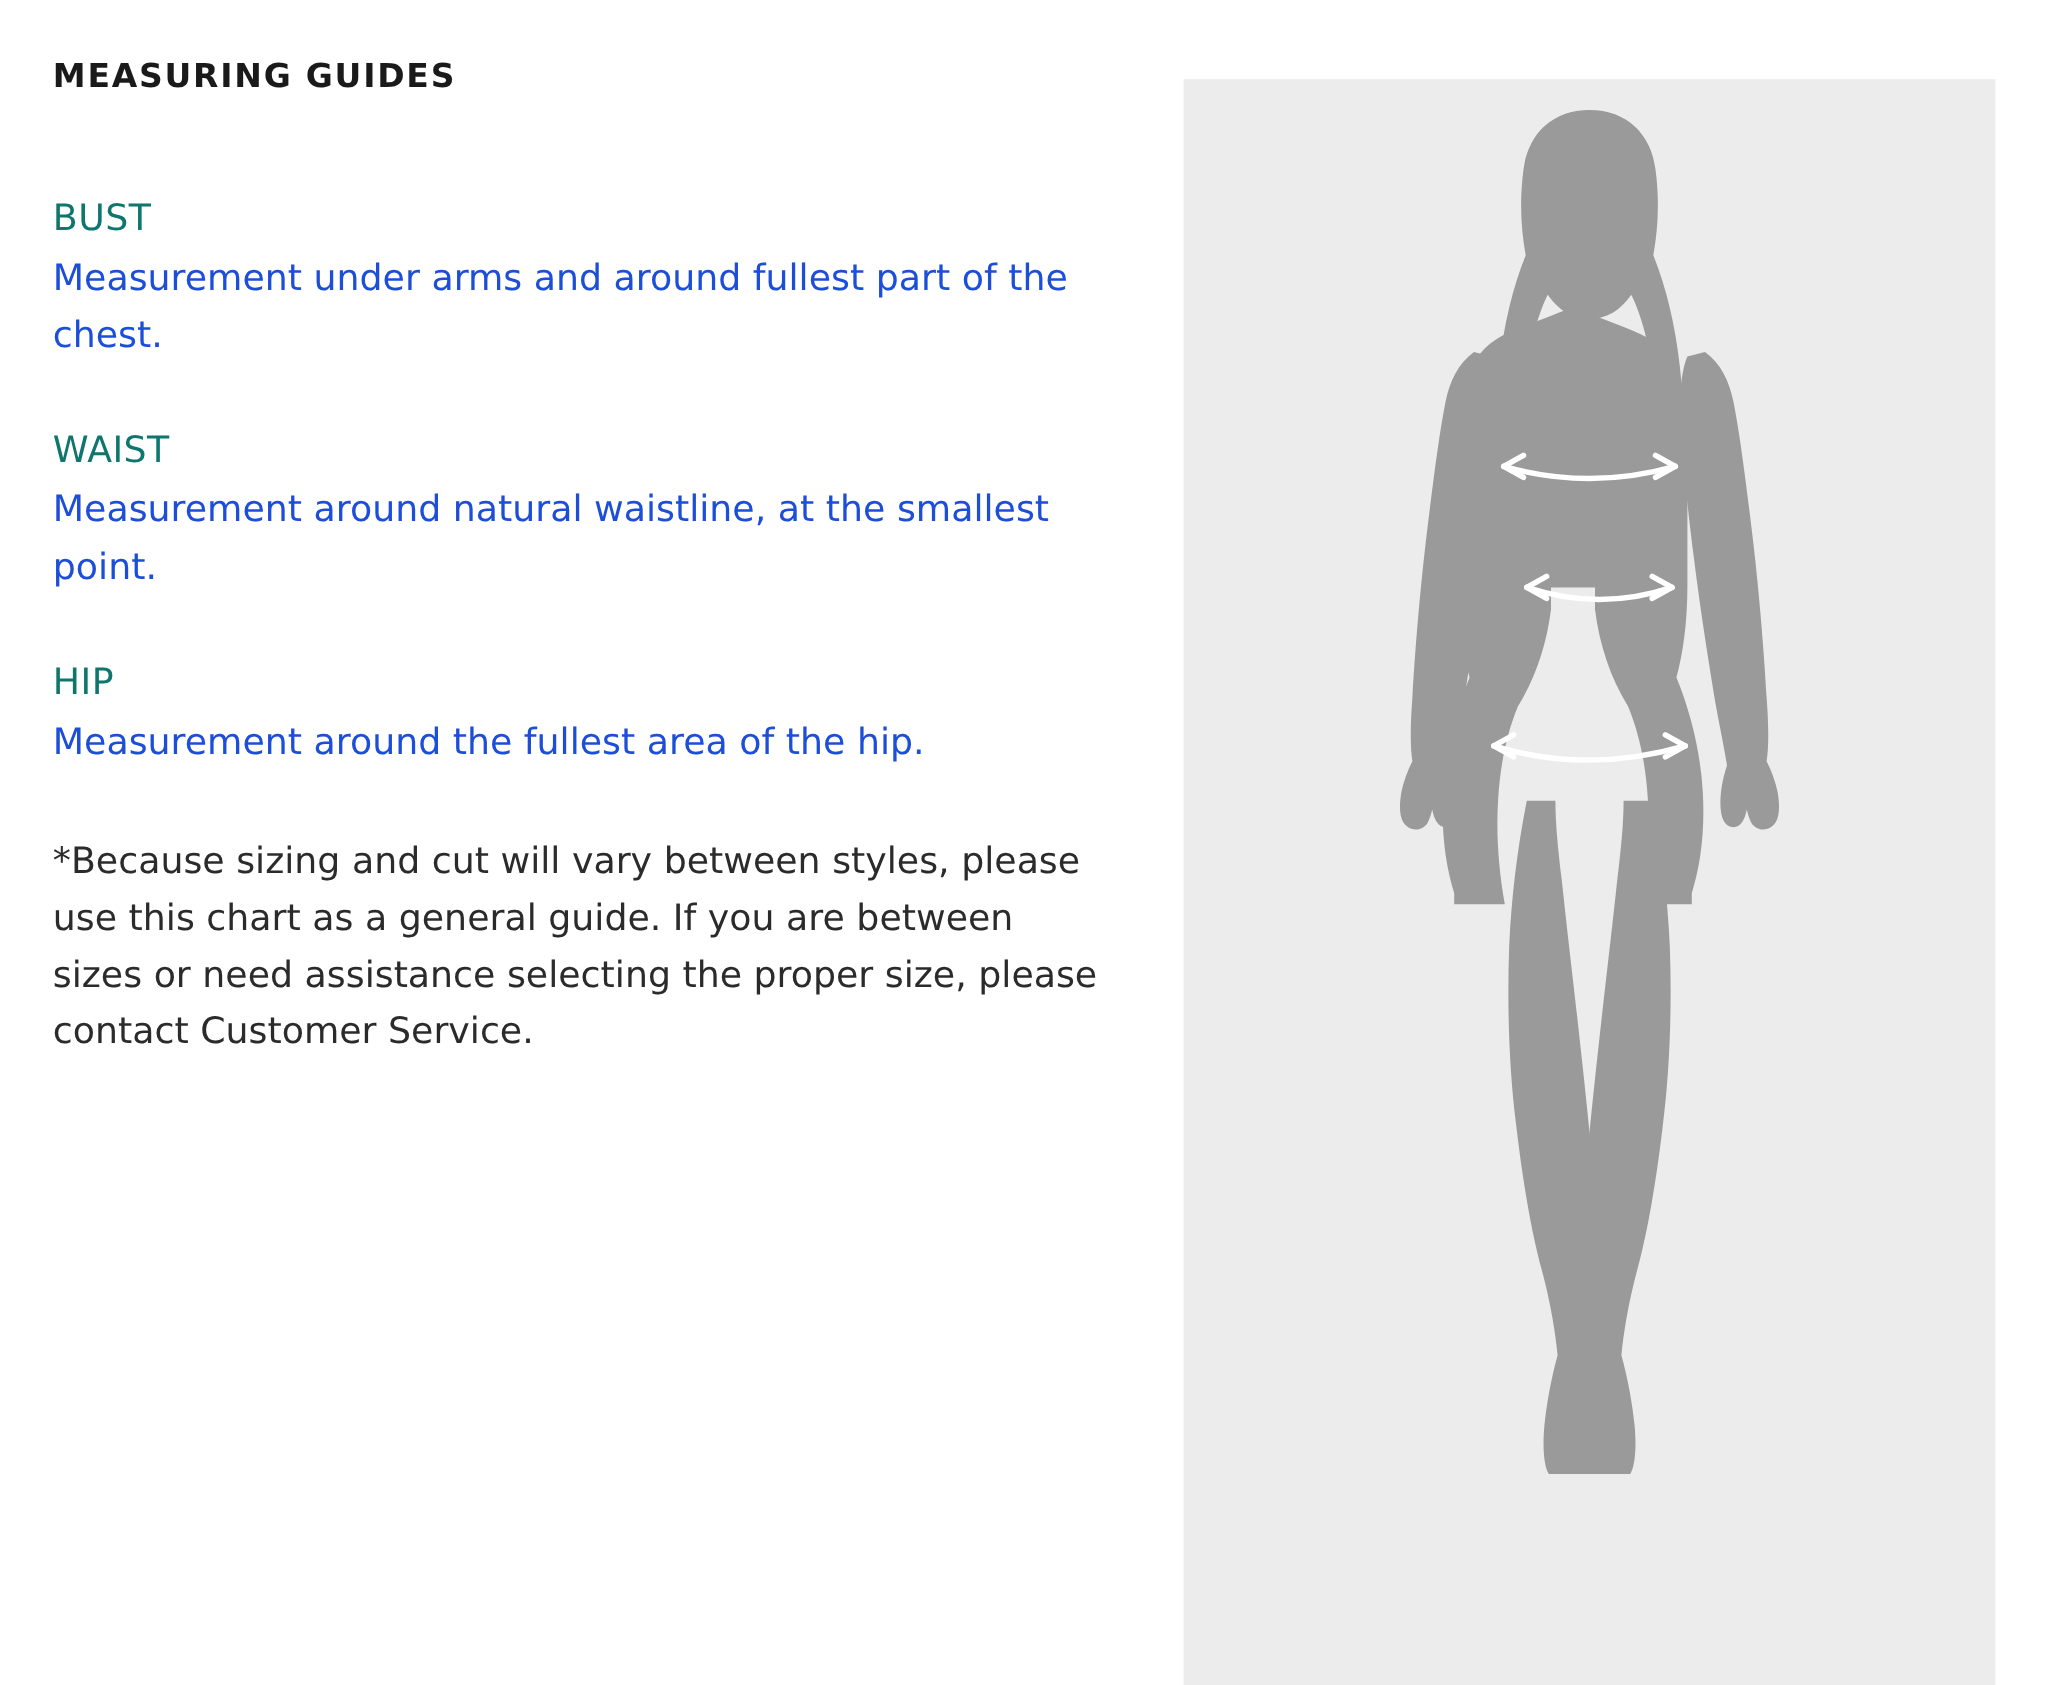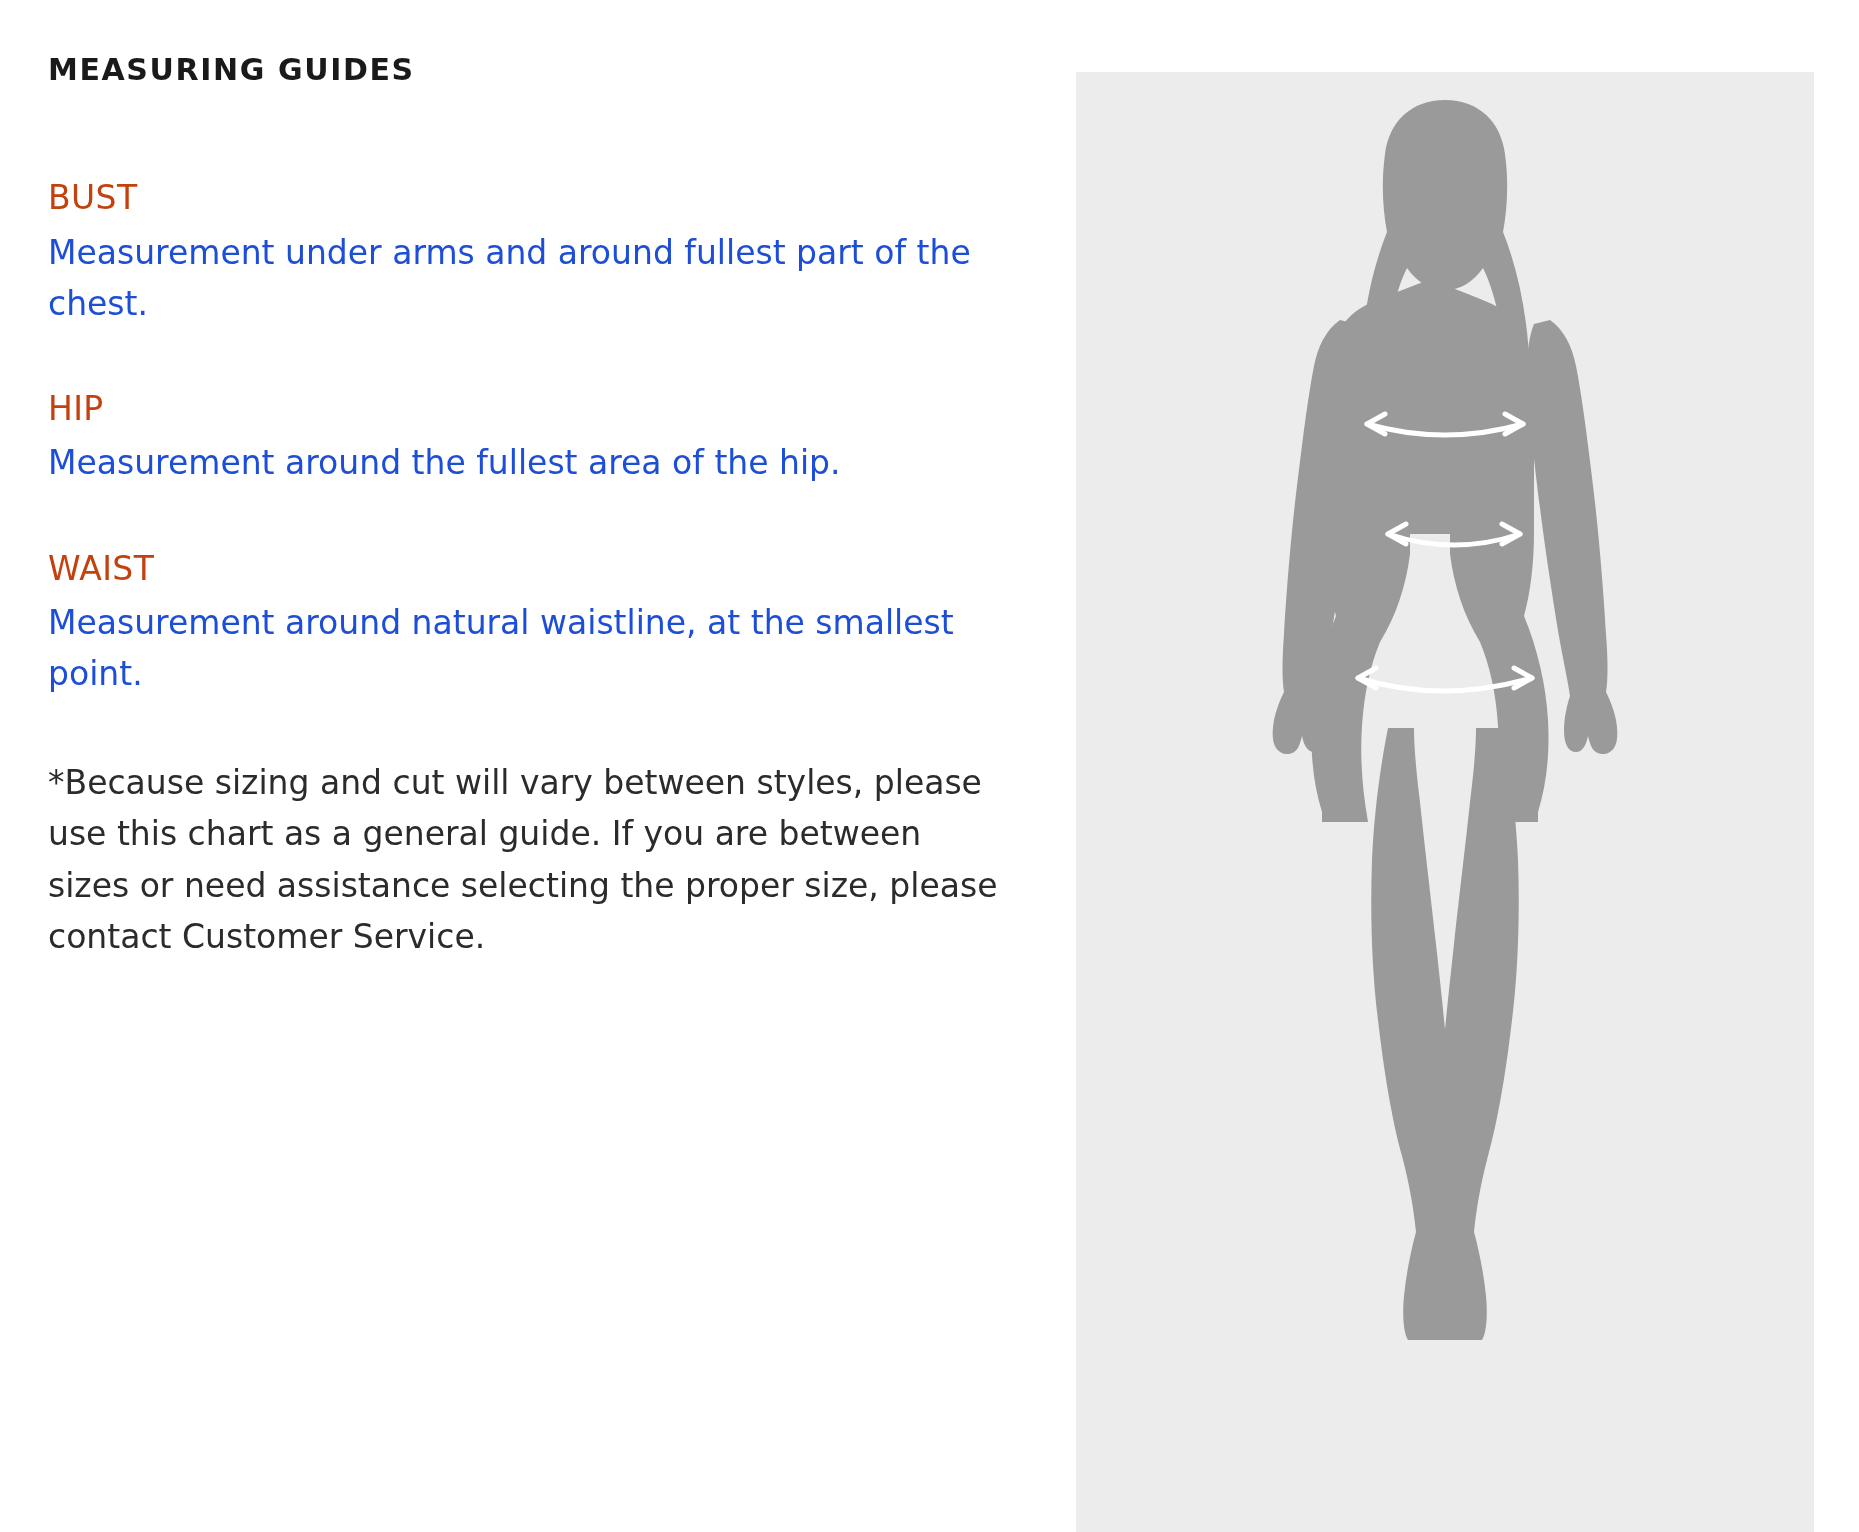--- a/index.html
+++ b/index.html
@@ -35,21 +35,21 @@
     margin: 0 0 88px 0;
     line-height: 1.2;
   }
   .section {
     margin-bottom: 58px;
   }
   .section-heading {
     font-size: 33px;
     font-weight: 400;
     letter-spacing: 0.4px;
-    color: #c2410c;
+    color: #0f766e;
     line-height: 1.35;
     margin: 0 0 6px 0;
   }
   .section-body {
     font-size: 33px;
     font-weight: 400;
     color: #1d4ed8;
     line-height: 1.55;
     margin: 0;
     max-width: 930px;
@@ -82,27 +82,27 @@
 
   <div class="text-col">
     <h1 class="guide-title">MEASURING GUIDES</h1>
 
     <div class="section">
       <div class="section-heading">BUST</div>
       <p class="section-body">Measurement under arms and around fullest part of the chest.</p>
     </div>
 
     <div class="section">
+      <div class="section-heading">WAIST</div>
+      <p class="section-body">Measurement around natural waistline, at the smallest point.</p>
+    </div>
+
+    <div class="section">
       <div class="section-heading">HIP</div>
       <p class="section-body">Measurement around the fullest area of the hip.</p>
-    </div>
-
-    <div class="section">
-      <div class="section-heading">WAIST</div>
-      <p class="section-body">Measurement around natural waistline, at the smallest point.</p>
     </div>
 
     <p class="note">*Because sizing and cut will vary between styles, please use this chart as a general guide. If you are between sizes or need assistance selecting the proper size, please contact Customer Service.</p>
   </div>
 
   <div class="figure-panel">
     <svg viewBox="0 0 738 1460" xmlns="http://www.w3.org/2000/svg" aria-hidden="true">
       <g fill="#9a9a9a">
 
         <path d="M369 28

